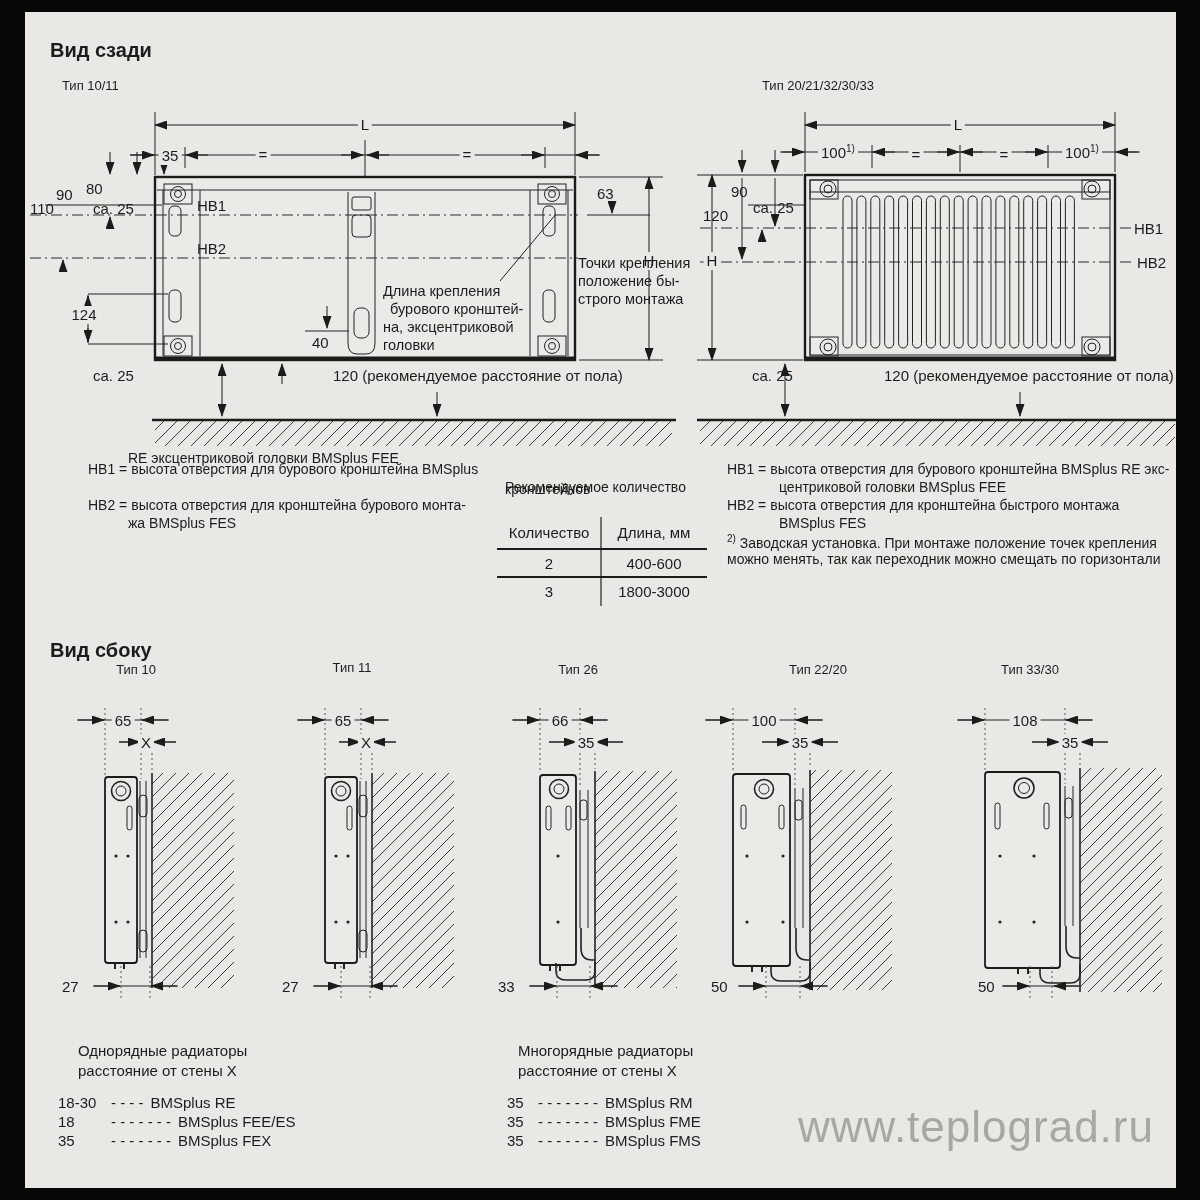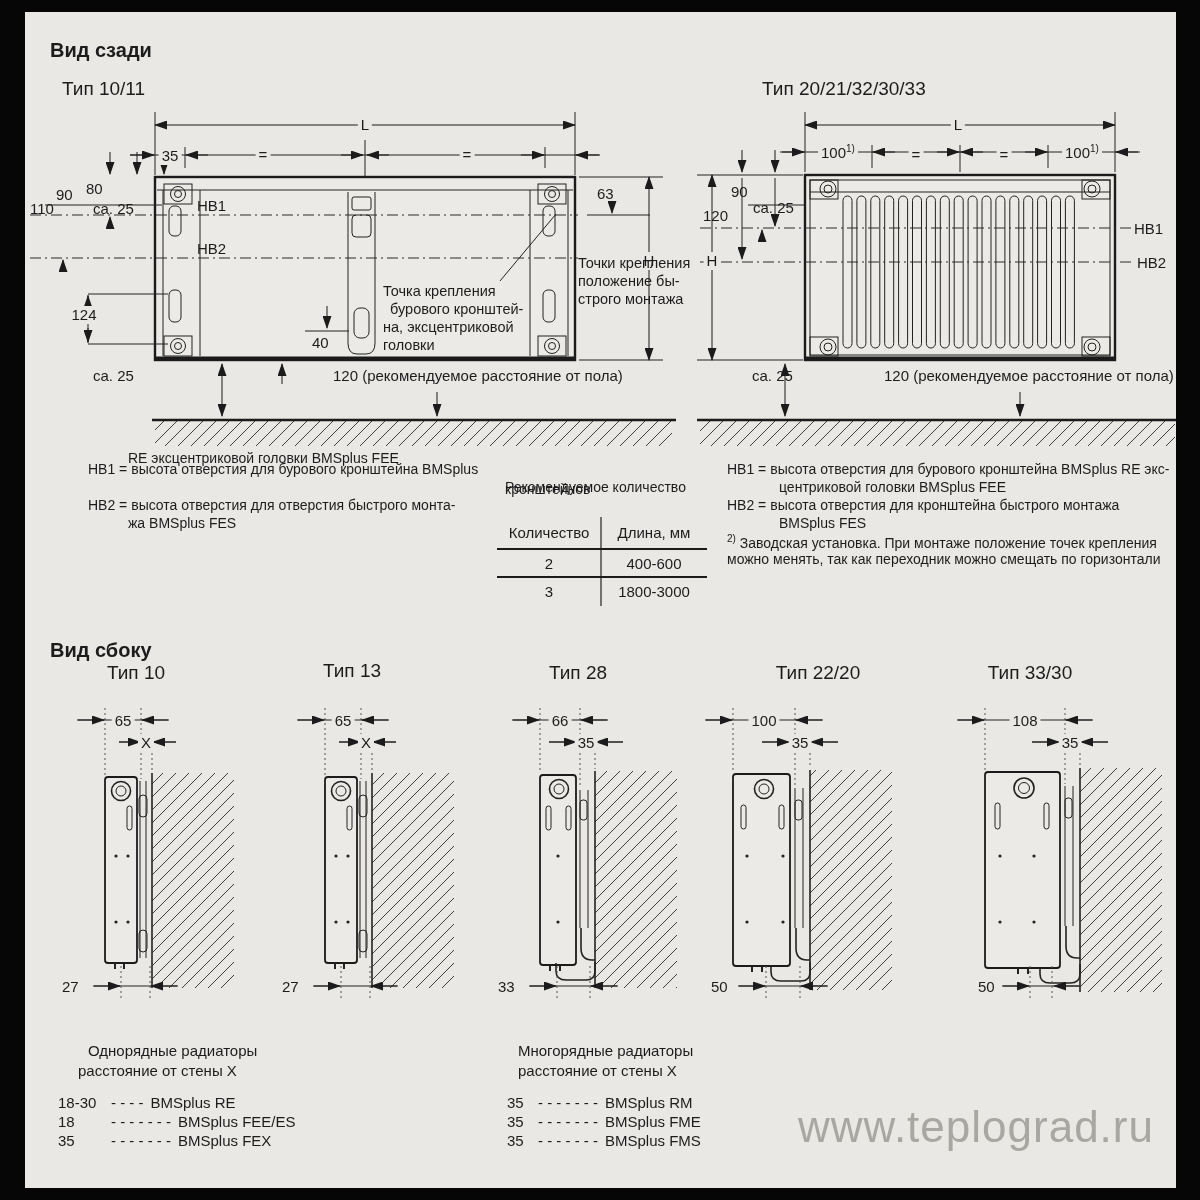--- a/index.html
+++ b/index.html
@@ -6,21 +6,21 @@
   body{
     width:1200px;height:1200px;position:relative;background:#060606;
     font-family:"Liberation Sans",sans-serif;color:#1c1c1c;overflow:hidden;
   }
   .sheet{position:absolute;left:25px;top:12px;width:1151px;height:1176px;background:#e9e8e5;z-index:0}
   svg.draw{position:absolute;left:0;top:0;z-index:1}
   .lbl{position:absolute;z-index:2;font-size:15px;line-height:1.2;white-space:nowrap}
   .msk{background:#e9e8e5;padding:0 3px}
   .ctr{transform:translateX(-50%)}
   .h1{font-size:20px;font-weight:bold}
-  .type{font-size:19px}
+  .type{font-size:13px}
   .leg{font-size:14px}
   .ann{font-size:14.5px}
   .tbl{font-size:15px}
   sup{font-size:10px}
   .lrow{position:absolute;z-index:2;display:flex;gap:7px;font-size:15px;white-space:nowrap;align-items:baseline}
   .lv{min-width:46px}
   .lv2{min-width:24px}
   .wm{position:absolute;z-index:3;font-size:44px;color:#a8a7a2;letter-spacing:1px}
   
   .s1{stroke:#222;stroke-width:1;fill:none}
@@ -402,21 +402,21 @@
 <span class="lbl" style="left:93px;top:200px">ca. 25</span>
 <span class="lbl" style="left:197px;top:197px">HB1</span>
 <span class="lbl" style="left:197px;top:240px">HB2</span>
 <span class="lbl msk ctr" style="left:84px;top:306px">124</span>
 <span class="lbl" style="left:312px;top:334px">40</span>
 <span class="lbl" style="left:597px;top:185px">63</span>
 <span class="lbl msk ctr" style="left:649px;top:252px">H</span>
 <span class="lbl ann" style="left:578px;top:255px">Точки крепления</span>
 <span class="lbl ann" style="left:578px;top:273px">положение бы-</span>
 <span class="lbl ann" style="left:578px;top:291px">строго монтажа</span>
-<span class="lbl ann" style="left:383px;top:283px">Точка крепления</span>
+<span class="lbl ann" style="left:383px;top:283px">Длина крепления</span>
 <span class="lbl ann" style="left:390px;top:301px">бурового кронштей-</span>
 <span class="lbl ann" style="left:383px;top:319px">на, эксцентриковой</span>
 <span class="lbl ann" style="left:383px;top:337px">головки</span>
 <span class="lbl" style="left:93px;top:367px">ca. 25</span>
 <span class="lbl" style="left:333px;top:367px">120 (рекомендуемое расстояние от пола)</span>
 
 <span class="lbl msk ctr" style="left:958px;top:116px">L</span>
 <span class="lbl msk ctr" style="left:838px;top:143px"><span>100</span><sup>1)</sup></span>
 <span class="lbl msk ctr" style="left:916px;top:146px">=</span>
 <span class="lbl msk ctr" style="left:1004px;top:146px">=</span>
@@ -425,63 +425,63 @@
 <span class="lbl" style="left:753px;top:199px">ca. 25</span>
 <span class="lbl" style="left:703px;top:207px">120</span>
 <span class="lbl msk ctr" style="left:712px;top:252px">H</span>
 <span class="lbl" style="left:1134px;top:220px">HB1</span>
 <span class="lbl" style="left:1137px;top:254px">HB2</span>
 <span class="lbl" style="left:752px;top:367px">ca. 25</span>
 <span class="lbl" style="left:884px;top:367px">120 (рекомендуемое расстояние от пола)</span>
 
 <span class="lbl leg" style="left:88px;top:461px">HB1 = высота отверстия для бурового кронштейна BMSplus</span>
 <span class="lbl leg" style="left:128px;top:450px">RE эксцентриковой головки BMSplus FEE</span>
-<span class="lbl leg" style="left:88px;top:497px">HB2 = высота отверстия для отверстия быстрого монта-</span>
+<span class="lbl leg" style="left:88px;top:497px">HB2 = высота отверстия для кронштейна бурового монта-</span>
 <span class="lbl leg" style="left:128px;top:515px">жа BMSplus FES</span>
 
 <span class="lbl leg" style="left:505px;top:479px">Рекомендуемое количество</span>
 <span class="lbl leg" style="left:505px;top:481px">кронштейнов</span>
 <span class="lbl tbl ctr" style="left:549px;top:524px">Количество</span>
 <span class="lbl tbl ctr" style="left:654px;top:524px">Длина, мм</span>
 <span class="lbl tbl ctr" style="left:549px;top:555px">2</span>
 <span class="lbl tbl ctr" style="left:654px;top:555px">400-600</span>
 <span class="lbl tbl ctr" style="left:549px;top:583px">3</span>
 <span class="lbl tbl ctr" style="left:654px;top:583px">1800-3000</span>
 
 <span class="lbl leg" style="left:727px;top:461px">HB1 = высота отверстия для бурового кронштейна BMSplus RE экс-</span>
 <span class="lbl leg" style="left:779px;top:479px">центриковой головки BMSplus FEE</span>
 <span class="lbl leg" style="left:727px;top:497px">HB2 = высота отверстия для кронштейна быстрого монтажа</span>
 <span class="lbl leg" style="left:779px;top:515px">BMSplus FES</span>
 <span class="lbl leg" style="left:727px;top:533px"><sup>2)</sup> <span>Заводская установка. При монтаже положение точек крепления</span></span>
 <span class="lbl leg" style="left:727px;top:551px">можно менять, так как переходник можно смещать по горизонтали</span>
 
 <span class="lbl h1" style="left:50px;top:638px">Вид сбоку</span>
 <span class="lbl type ctr" style="left:136px;top:662px">Тип 10</span>
-<span class="lbl type ctr" style="left:352px;top:660px">Тип 13</span>
-<span class="lbl type ctr" style="left:578px;top:662px">Тип 28</span>
+<span class="lbl type ctr" style="left:352px;top:660px">Тип 11</span>
+<span class="lbl type ctr" style="left:578px;top:662px">Тип 26</span>
 <span class="lbl type ctr" style="left:818px;top:662px">Тип 22/20</span>
 <span class="lbl type ctr" style="left:1030px;top:662px">Тип 33/30</span>
 
 <span class="lbl msk ctr" style="left:123px;top:712px">65</span>
 <span class="lbl msk ctr" style="left:146px;top:734px">X</span>
 <span class="lbl" style="left:62px;top:978px">27</span>
 <span class="lbl msk ctr" style="left:343px;top:712px">65</span>
 <span class="lbl msk ctr" style="left:366px;top:734px">X</span>
 <span class="lbl" style="left:282px;top:978px">27</span>
 <span class="lbl msk ctr" style="left:560px;top:712px">66</span>
 <span class="lbl msk ctr" style="left:586px;top:734px">35</span>
 <span class="lbl" style="left:498px;top:978px">33</span>
 <span class="lbl msk ctr" style="left:764px;top:712px">100</span>
 <span class="lbl msk ctr" style="left:800px;top:734px">35</span>
 <span class="lbl" style="left:711px;top:978px">50</span>
 <span class="lbl msk ctr" style="left:1025px;top:712px">108</span>
 <span class="lbl msk ctr" style="left:1070px;top:734px">35</span>
 <span class="lbl" style="left:978px;top:978px">50</span>
 
-<span class="lbl" style="left:88px;top:1042px">Однорядные радиаторы</span>
+<span class="lbl" style="left:78px;top:1042px">Однорядные радиаторы</span>
 <span class="lbl" style="left:78px;top:1062px">расстояние от стены X</span>
 <div class="lrow" style="left:58px;top:1094px">
   <span class="lv">18-30</span>
   <span>- - - -</span>
   <span>BMSplus RE</span>
 </div>
 <div class="lrow" style="left:58px;top:1113px">
   <span class="lv">18</span>
   <span>- - - - - - -</span>
   <span>BMSplus FEE/ES</span>

